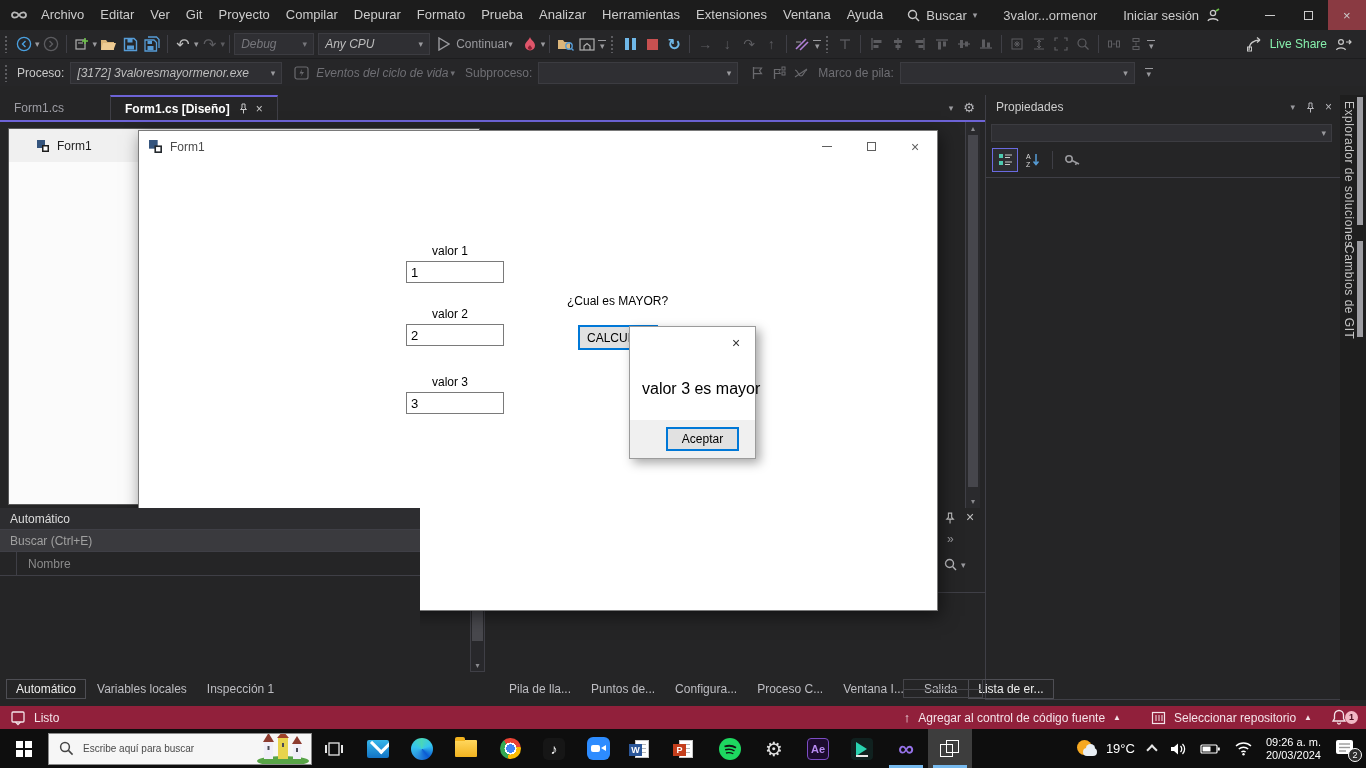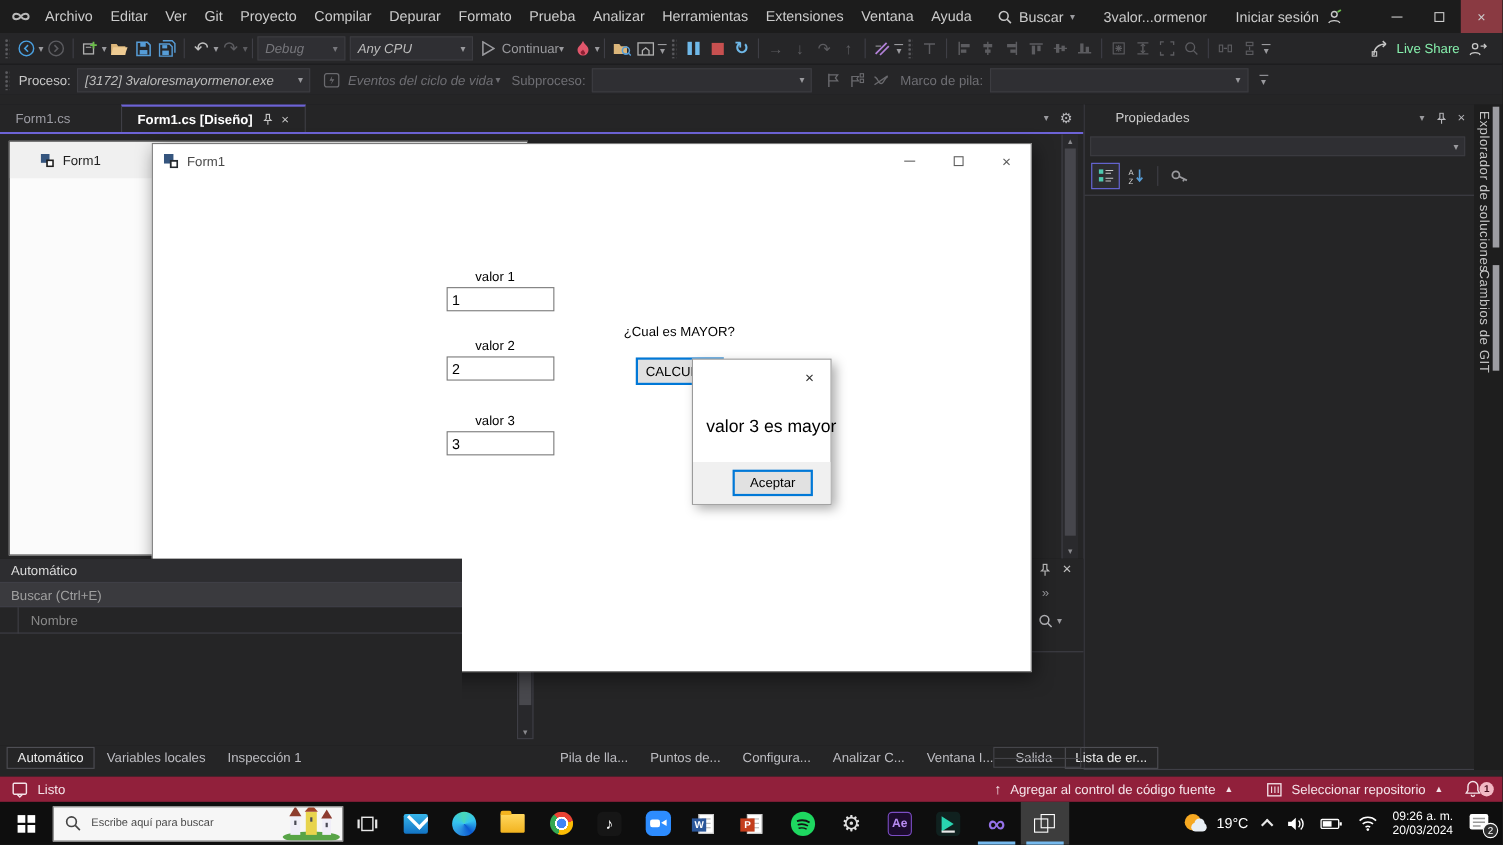--- a/index.html
+++ b/index.html
@@ -48,21 +48,21 @@
 
 
 #docwell{left:0;top:122px;width:985px;height:386px;background:#252526;overflow:hidden;}
 #designer{position:absolute;left:8px;top:6px;width:472px;height:377px;background:#fbfbfb;border:1px solid #5a5a5a;}
 #designer .dtitle{height:33px;background:#f0f0f0;display:flex;align-items:center;padding-left:28px;gap:8px;font-size:12px;color:#1e1e1e;}
 #vscroll{position:absolute;left:965px;top:0;width:15px;height:386px;background:#2a2a2d;border-left:1px solid #3f3f46;}
 #vscroll .arr{position:absolute;left:0;width:14px;text-align:center;color:#8a8a8e;font-size:8px;}
 #vscroll .thumb{position:absolute;left:2px;top:13px;width:10px;height:352px;background:#46464c;}
 
 
-#rightpanel{left:985px;top:95px;width:355px;height:605px;background:#252526;border-left:1px solid #3f3f46;border-bottom:1px solid #3f3f46;font-size:12px;color:#ccc;padding-left:18px;}
+#rightpanel{left:985px;top:95px;width:355px;height:605px;background:#252526;border-left:1px solid #3f3f46;border-bottom:1px solid #3f3f46;font-size:12px;color:#ccc;}
 #rightpanel .phead{height:24px;display:flex;align-items:center;padding:0 8px 0 10px;gap:10px;}
 #rightpanel .phead .sp{margin-left:auto;}
 #rightpanel .pcombo{position:absolute;left:5px;right:8px;top:29px;height:18px;background:#2f2f33;border:1px solid #3c3c41;display:flex;align-items:center;padding:0 5px;}
 #rightpanel .pcombo .car{margin-left:auto;}
 #rightpanel .ptools{position:absolute;left:6px;top:52px;height:26px;display:flex;align-items:center;gap:7px;}
 .caticon{width:26px;height:24px;border:1px solid #6a6ae0;background:#2d2d31;display:flex;align-items:center;justify-content:center;}
 #rightpanel .pdiv{position:absolute;left:0;right:0;top:82px;height:1px;background:#3f3f46;}
 
 
 #sidetabs{left:1340px;top:95px;width:26px;height:605px;background:#1e1e1e;}
@@ -660,21 +660,21 @@
   <div id="bottomtabs" class="abs">
     <span class="btgroup" style="left:6px;">
       <span class="btab act">Automático</span>
       <span class="btab">Variables locales</span>
       <span class="btab">Inspección 1</span>
     </span>
     <span class="btgroup" style="left:500px;">
       <span class="btab">Pila de lla...</span>
       <span class="btab">Puntos de...</span>
       <span class="btab">Configura...</span>
-      <span class="btab">Analizar C...</span>
+      <span class="btab">Proceso C...</span>
       <span class="btab">Ventana I...</span>
       <span class="btab">Salida</span>
       <span class="btab act">Lista de er...</span>
     </span>
     <span id="bt-box">
         <i></i>
       </span>
   </div>
   <div id="prefill" class="abs"></div>
 

